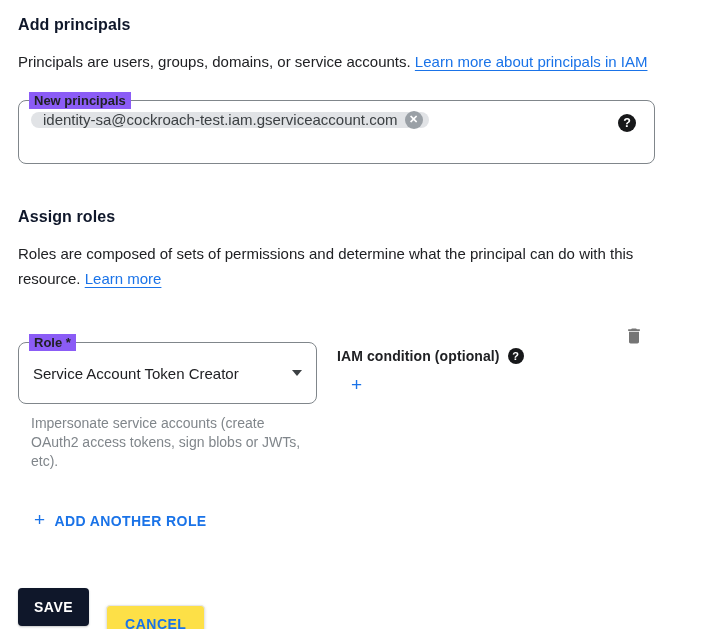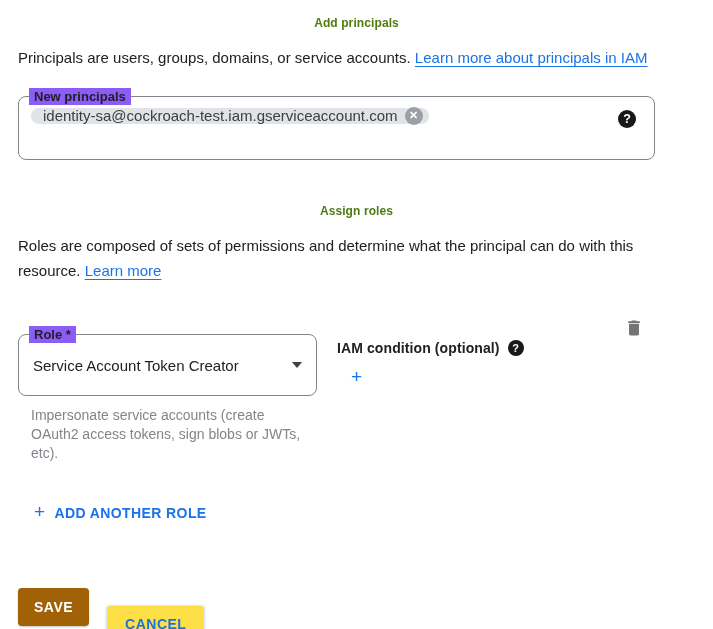--- a/index.html
+++ b/index.html
@@ -7,23 +7,22 @@
   body {
     width: 713px; height: 629px;
     font-family: "Liberation Sans", sans-serif;
     color: #202124;
     overflow: hidden;
     position: relative;
   }
   .content { padding: 16px 18px 0 18px; }
 
   h1.section-title {
-    font-size: 12px; font-weight: 700; color: #4d7c0f;
+    font-size: 16px; font-weight: 700; color: #0f172a;
     letter-spacing: 0.1px;
-    text-align: center;
   }
   p.section-desc {
     margin-top: 15px;
     font-size: 15px; line-height: 25px; color: #202124;
     width: 655px;
   }
   a.inline-link {
     color: #1a73e8; text-decoration: underline; cursor: pointer;
     text-underline-offset: 3px;
   }
@@ -137,21 +136,21 @@
   }
   .btn {
     height: 38px;
     border-radius: 4px;
     font-family: "Liberation Sans", sans-serif;
     font-size: 14px; font-weight: 600; letter-spacing: 0.5px;
     padding: 0 16px;
     cursor: pointer;
   }
   .btn-primary {
-    background: #a16207; color: #fff; border: none;
+    background: #0f172a; color: #fff; border: none;
     box-shadow: 0 1px 2px rgba(60,64,67,.3);
   }
   .btn-secondary {
     background: #fde047; color: #1a73e8;
     border: 1px solid #e6e6e6;
     box-shadow: 0 1px 3px rgba(60,64,67,.18);
     margin-left: 17px;
     padding: 0 18px;
     margin-top: 35px;
   }

